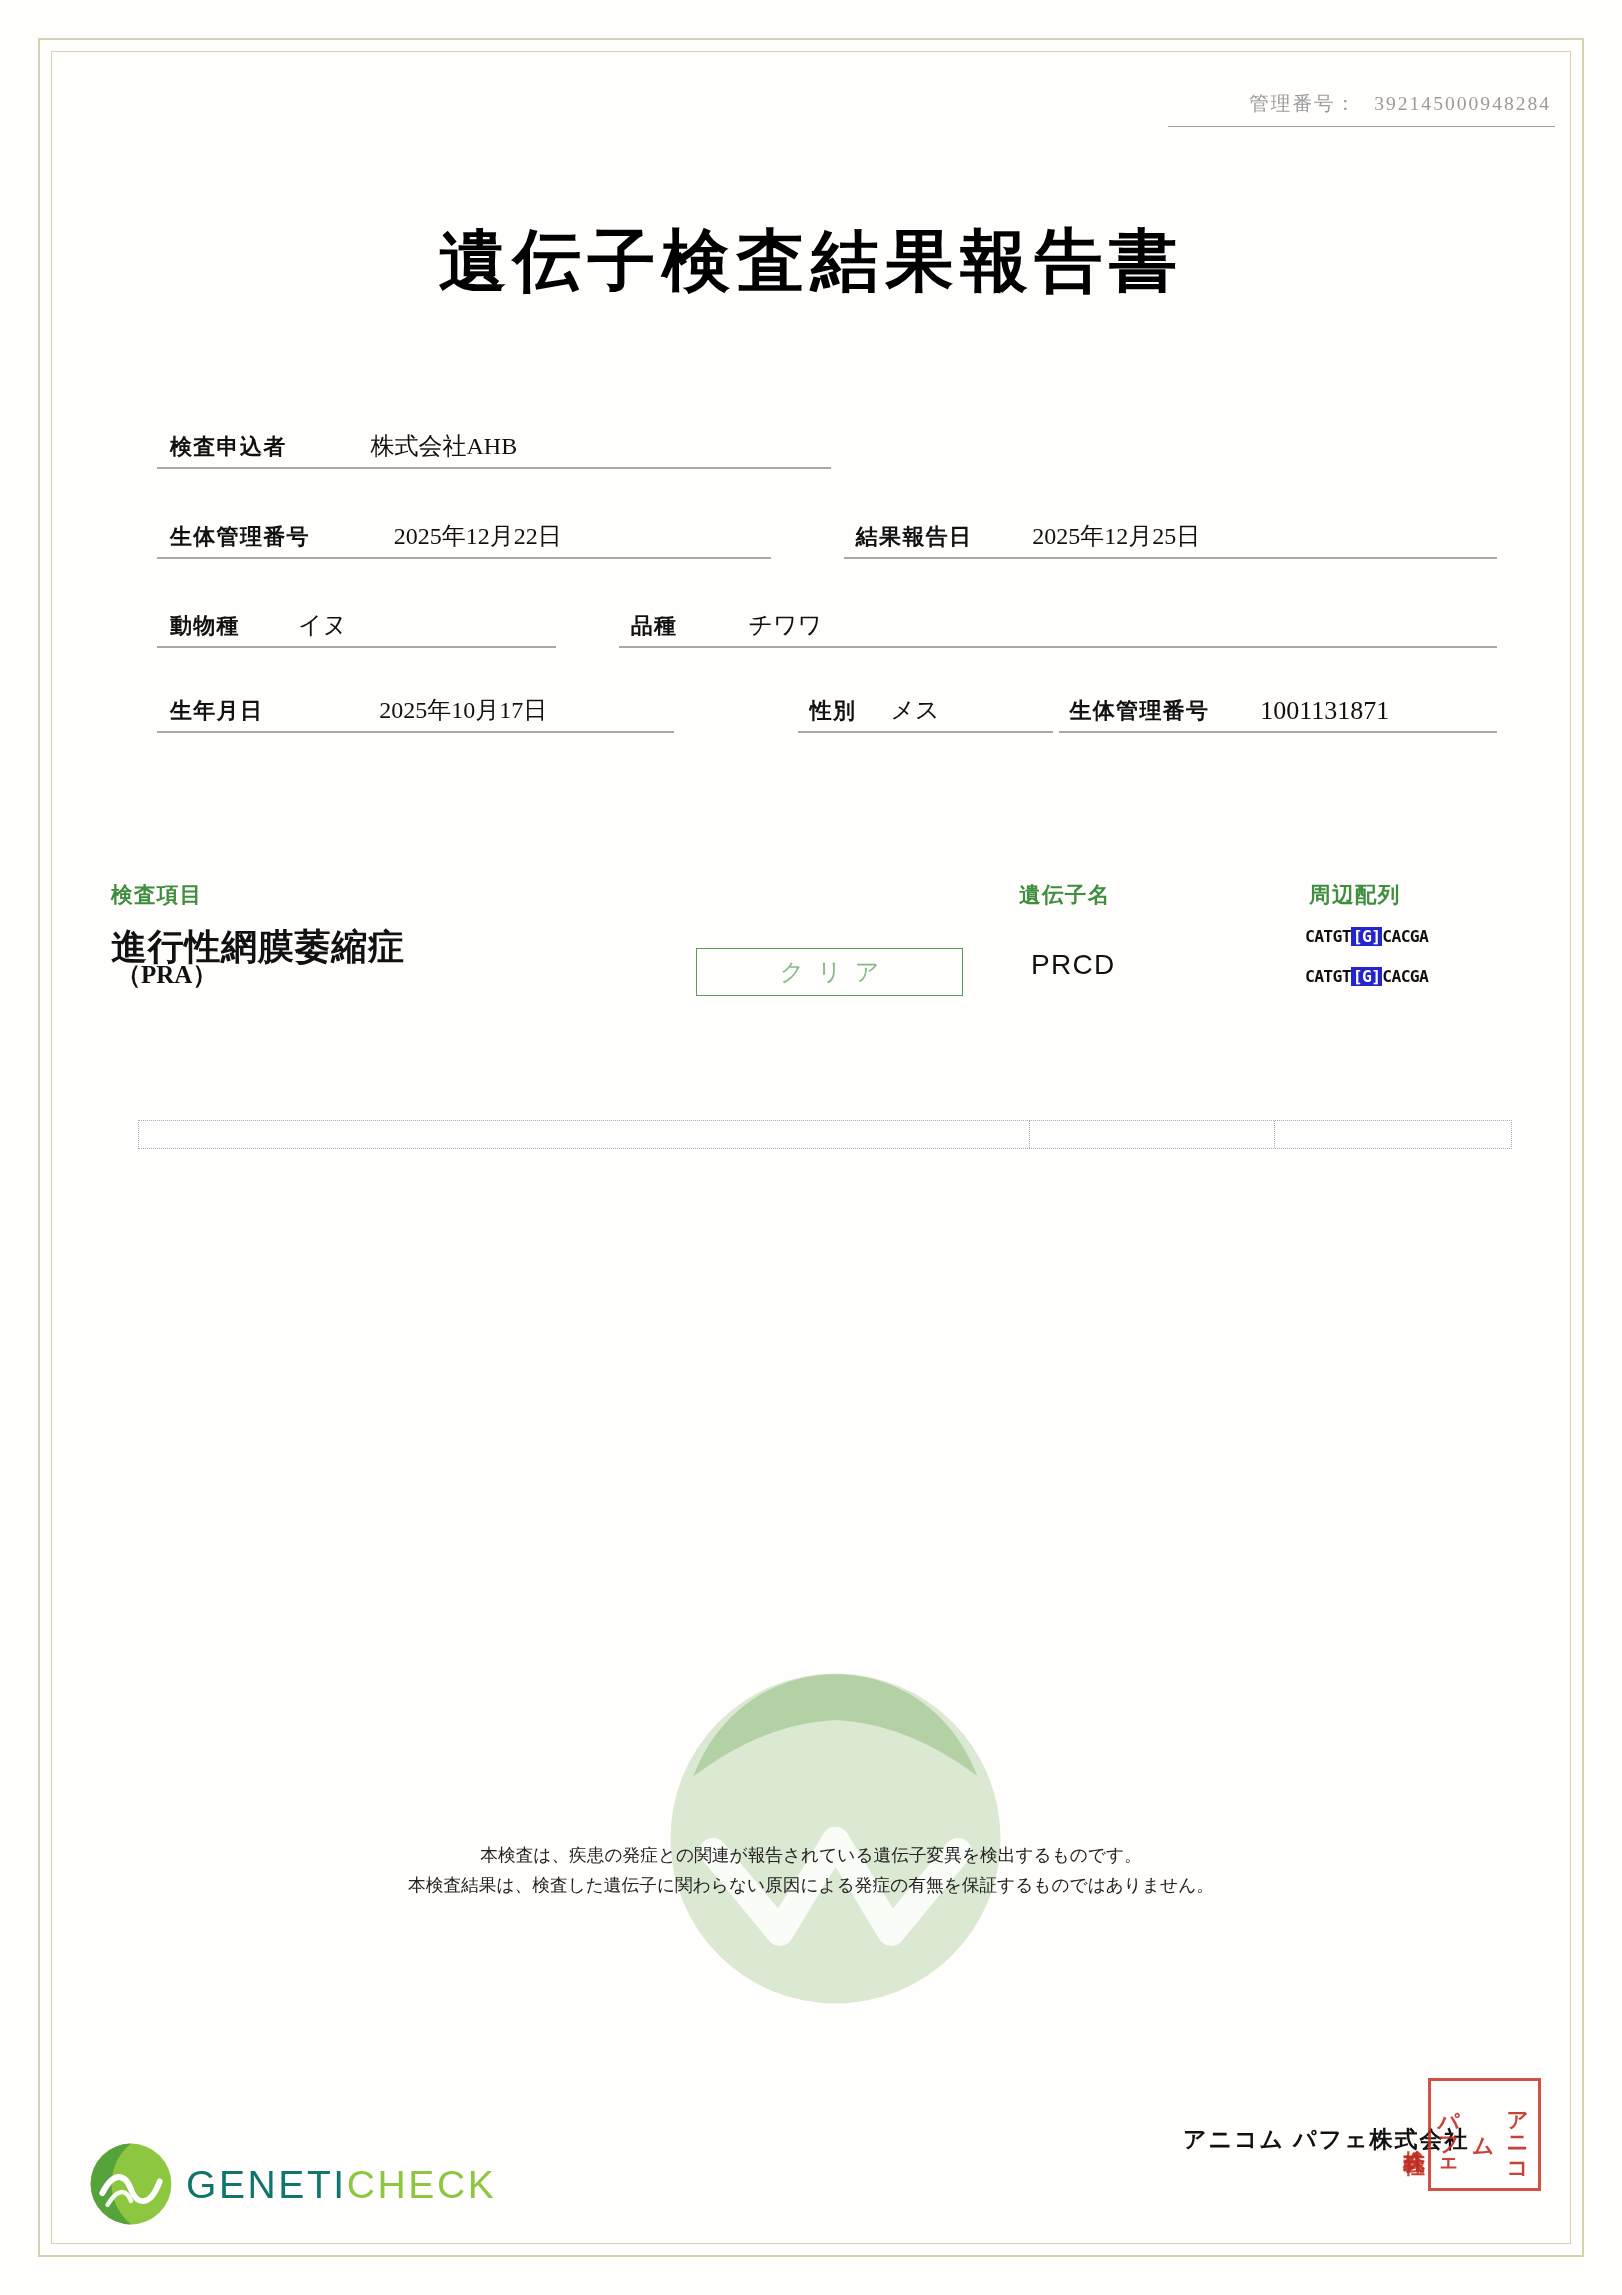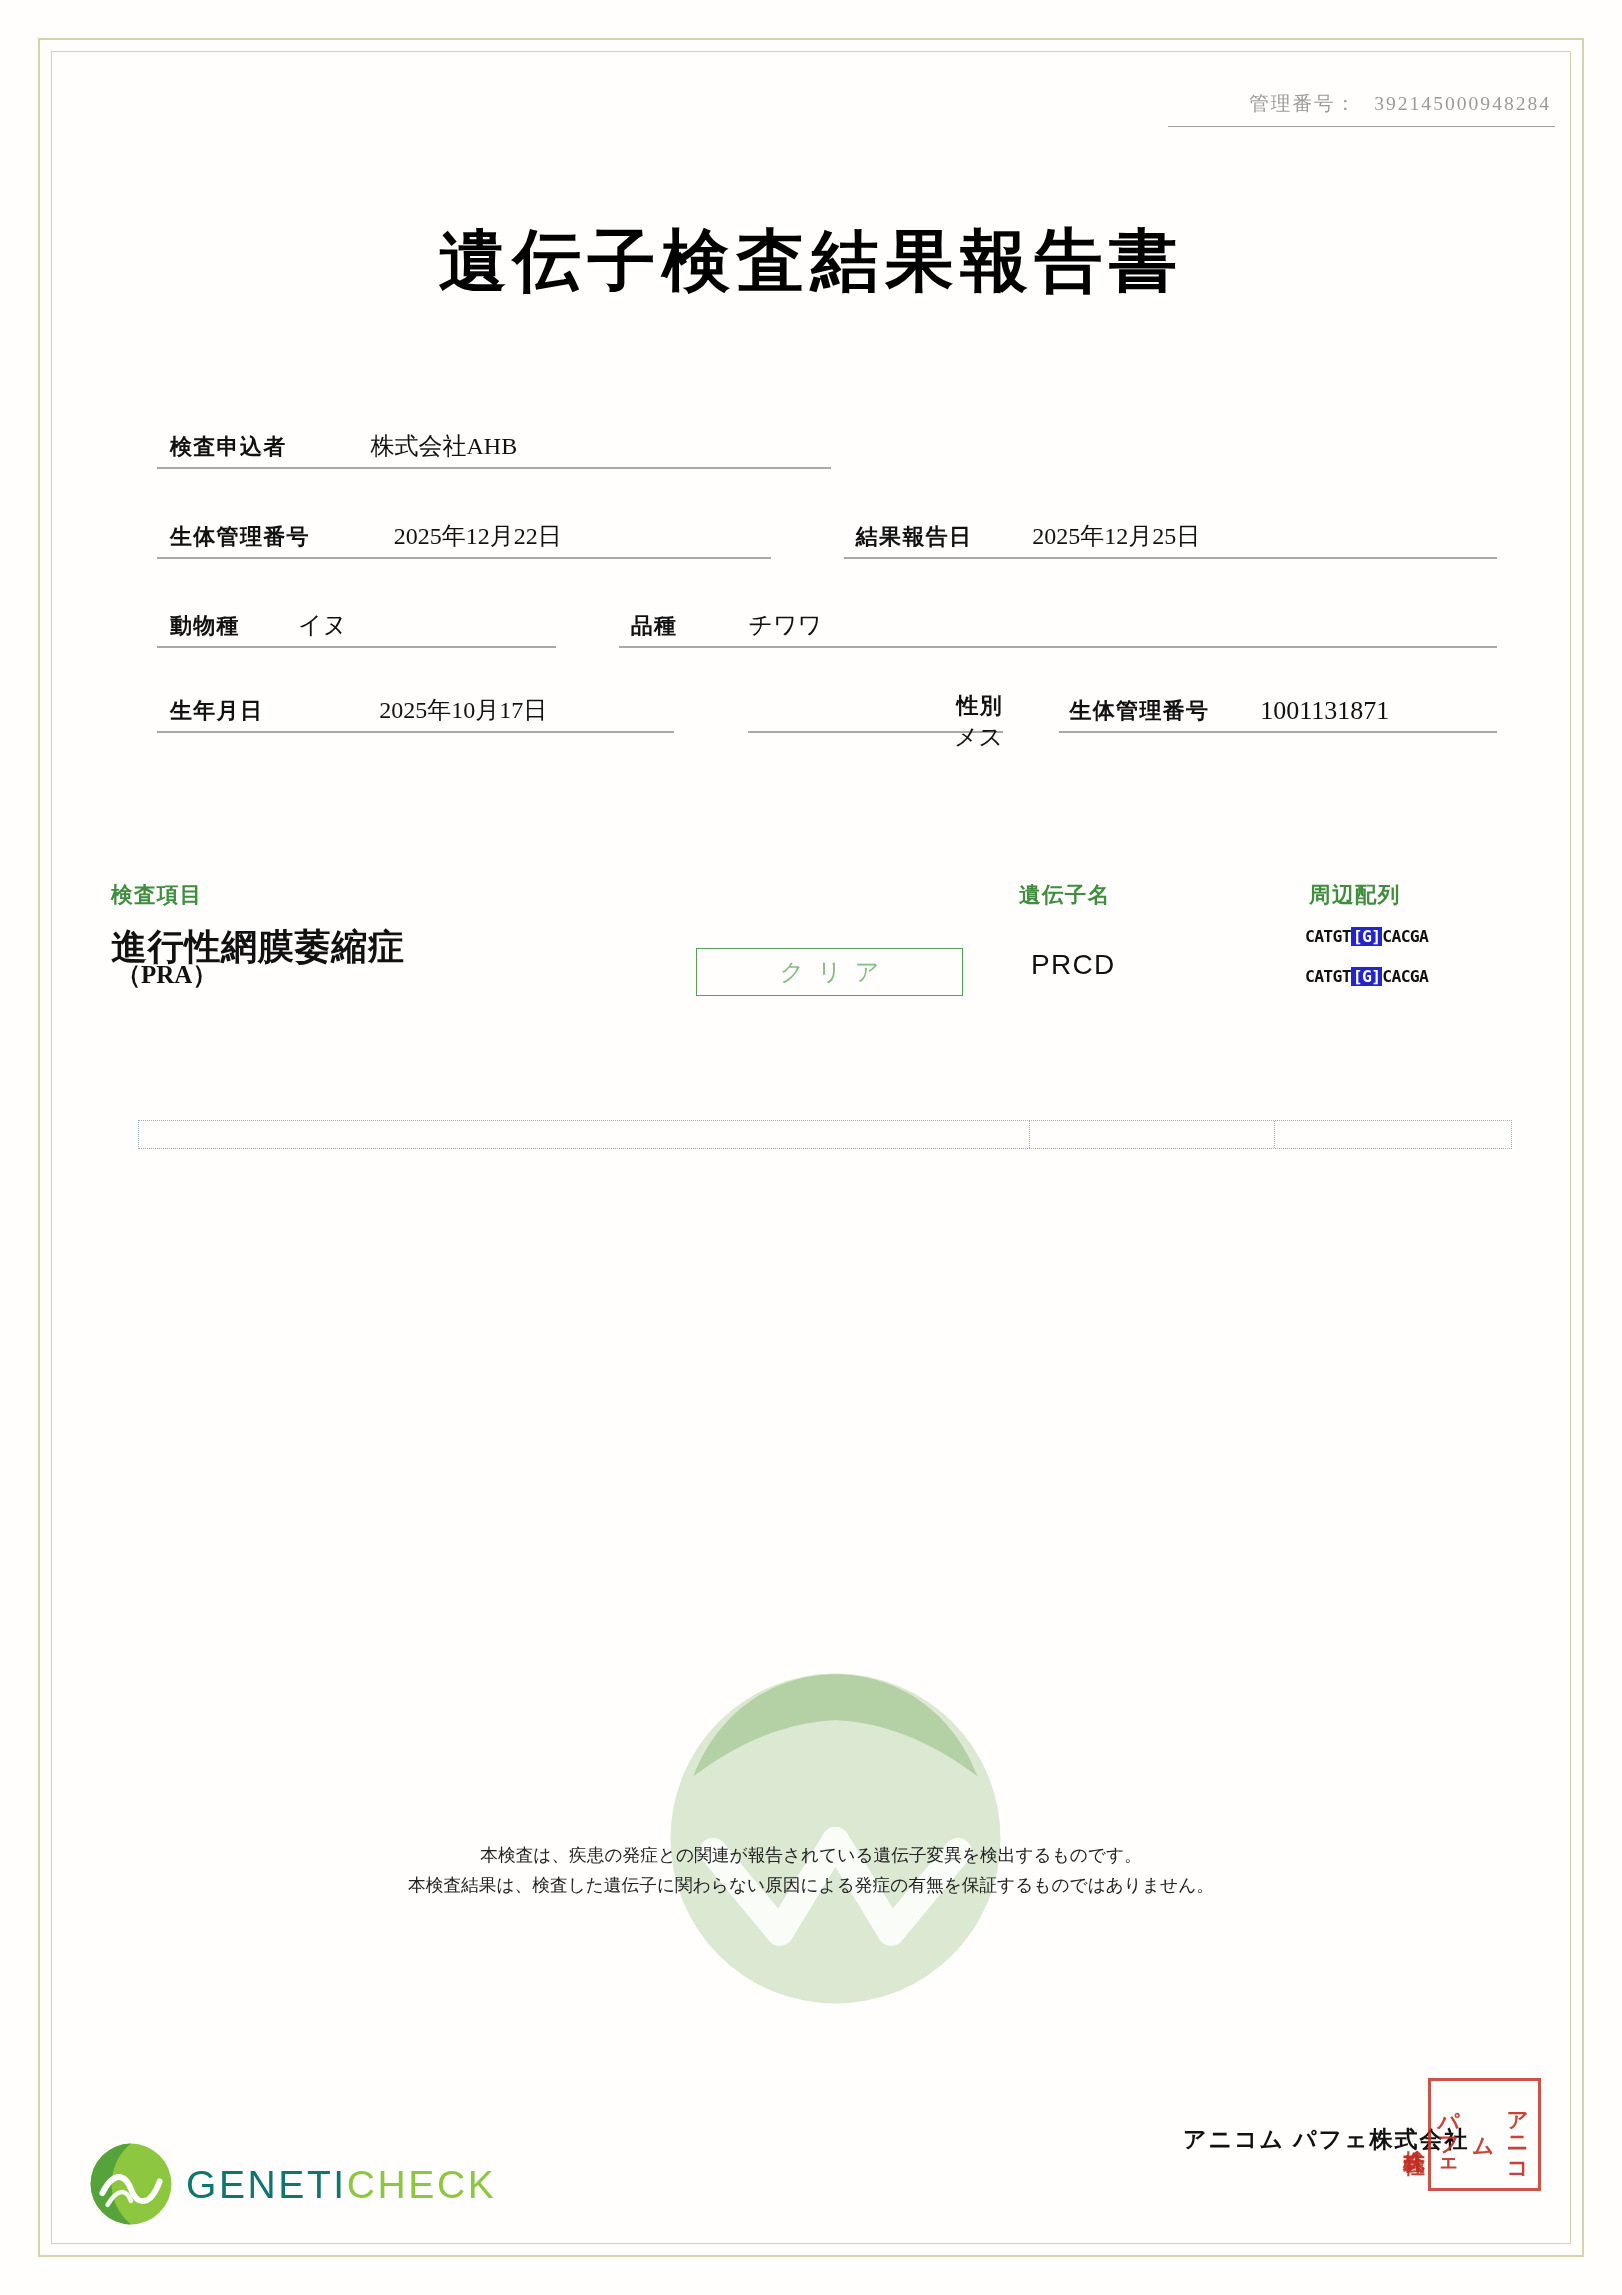--- a/index.html
+++ b/index.html
@@ -31,21 +31,21 @@
   .r2a { left:157px;  top:517px;  width:614px;  padding-left:13px; }
   .r2a .fvalue { margin-left:84px; }
   .r2b { left:844px; top:517px;  width:653px;  padding-left:11.8px; }
   .r2b .fvalue { margin-left:60px; }
   .r3a { left:157px;  top:606px;  width:399px;  padding-left:13px; }
   .r3a .fvalue { margin-left:58px; }
   .r3b { left:619px;  top:606px;  width:878px; padding-left:11.8px; }
   .r3b .fvalue { margin-left:71px; }
   .r4a { left:157px;  top:691px; width:517px;  padding-left:13px; }
   .r4a .fvalue { margin-left:116px; }
-  .r4b { left:748px; top:691px; width:255px;  padding-left:11.8px;flex-direction:column; }
+  .r4b { left:798px; top:691px; width:255px;  padding-left:11.8px; }
   .r4b .fvalue { margin-left:34px; }
   .r4c { left:1059px; top:691px; width:438px;  padding-left:10.5px; }
   .r4c .fvalue { margin-left:51px; font-size:26px; }
 
   
   .thead { position:absolute; top:880px; color:#3e8e3e; font-weight:700; font-size:21.6px; letter-spacing:1.3px; }
   .th-item { left:111px; }
   .th-gene { left:1019px; }
   .th-seq  { left:1309px; }
   .disease      { position:absolute; left:111px; top:923px; font-size:36px; font-weight:700; letter-spacing:0.7px; }

